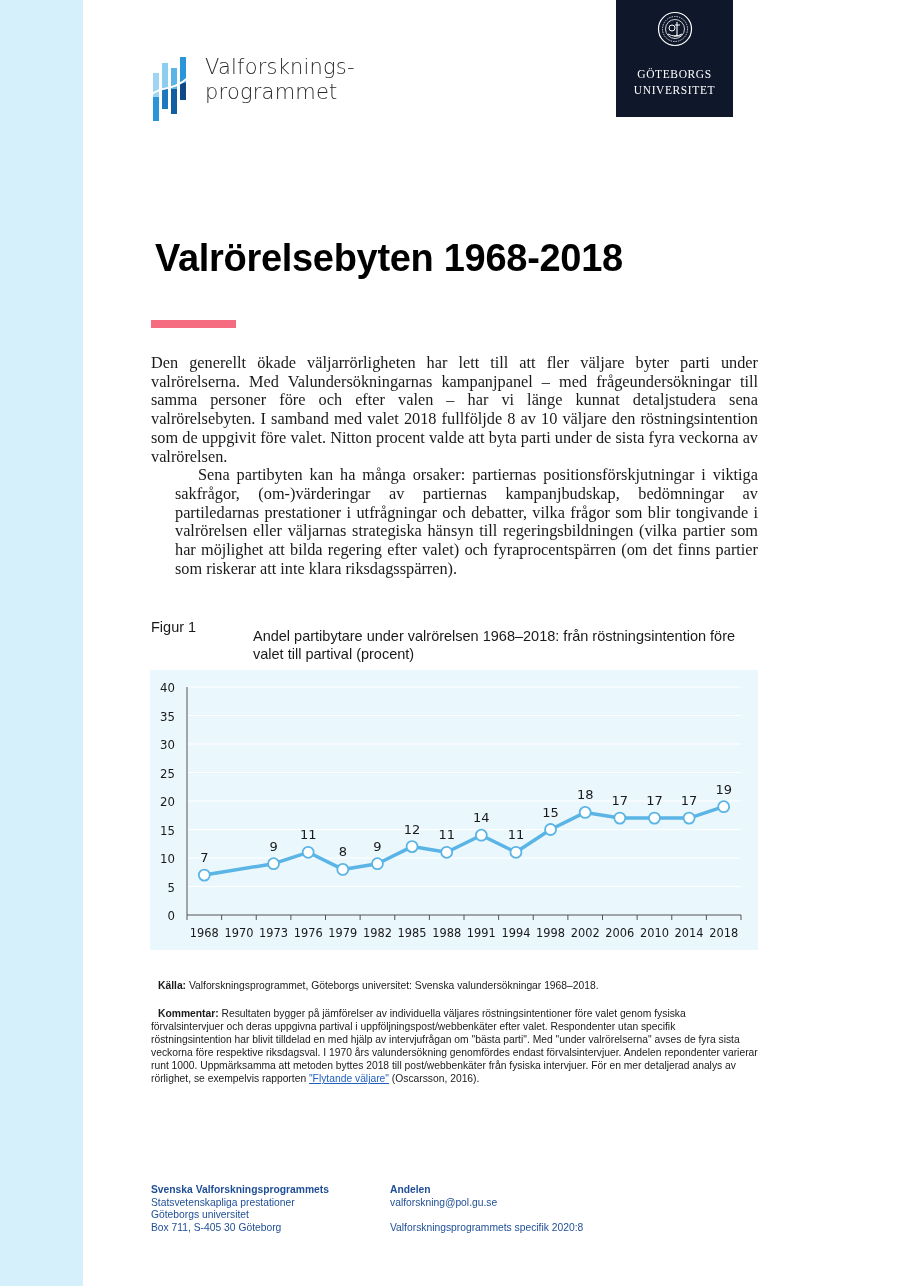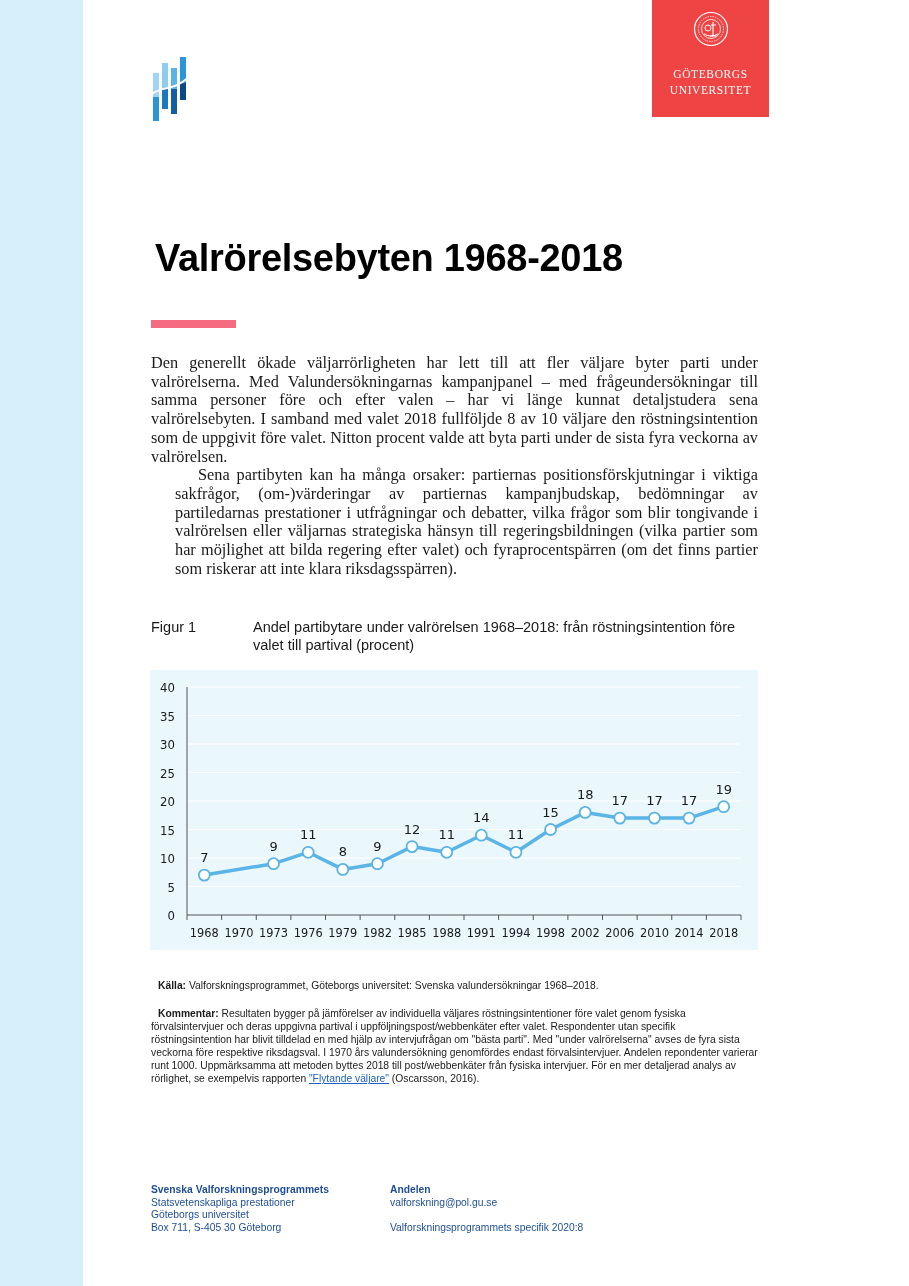--- a/index.html
+++ b/index.html
@@ -17,22 +17,22 @@
     position: absolute; left: 151px; top: 55px; width: 240px; height: 70px;
   }
   .logo svg { position: absolute; left: 0; top: 0; }
   .logo-text {
     position: absolute; left: 54px; top: 0px;
     font-family: "DejaVu Sans", sans-serif; font-weight: 300;
     font-size: 21px; line-height: 25px; color: #2b2b2b; letter-spacing: 0.2px;
   }
   .logo-text span { display: block; }
   .gu-box {
-    position: absolute; left: 652px; top: 0; width: 117px; height: 117px;
-    background: #ef4444; color: #fff; text-align: center;
+    position: absolute; left: 616px; top: 0; width: 117px; height: 117px;
+    background: #0f172a; color: #fff; text-align: center;
   }
   .gu-seal { position: absolute; left: 41px; top: 11px; }
   .gu-name {
     position: absolute; left: 0; width: 117px; top: 66px;
     font-family: "Liberation Serif", serif; font-size: 11.5px; line-height: 16px;
     letter-spacing: 0.6px;
   }
   .gu-name span { display: block; }
   h1 {
     position: absolute; left: 155px; top: 237px; margin: 0;
@@ -48,21 +48,21 @@
     font-family: Liberation Serif, serif; font-size: 16.3px; line-height: 18.7px;
     color: #1a1a1a; text-align: justify;
   }
   .body-text p { margin: 0; }
   .body-text p + p { text-indent: 23px; margin-left: 24px; }
   .fig-caption {
     position: absolute; left: 151px; top: 618px; width: 607px;
     font-size: 14.5px; line-height: 18px; color: #1a1a1a;
   }
   .fig-label { position: absolute; left: 0; top: 0; }
-  .fig-title { position: absolute; left: 102px; top: 0; width: 505px; }
+  .fig-title { position: absolute; left: 102px; top: 9px; width: 505px; }
   .chart-panel {
     position: absolute; left: 150px; top: 670px; width: 608px; height: 280px;
     background: #eaf7fd;
   }
   .chart-panel svg { position: absolute; left: 0; top: 0; }
   .source {
     position: absolute; left: 151px; top: 979px; width: 607px;
     font-size: 10.3px; line-height: 13px; color: #1a1a1a;
   }
   .comment {
@@ -93,20 +93,24 @@
     <rect x="2" y="18" width="6" height="48" fill="#9fd4f2"></rect>
     <rect x="2" y="42" width="6" height="24" fill="#2a95d8"></rect>
     <rect x="11" y="8" width="6" height="46" fill="#8ccdf0"></rect>
     <rect x="11" y="34" width="6" height="20" fill="#1d78bd"></rect>
     <rect x="20" y="13" width="6" height="46" fill="#5ab4e5"></rect>
     <rect x="20" y="34" width="6" height="25" fill="#135ea0"></rect>
     <rect x="29" y="2" width="6" height="43" fill="#2a95d8"></rect>
     <rect x="29" y="28" width="6" height="17" fill="#0d4a85"></rect>
     <path d="M0 40 C 10 30, 20 38, 38 22" stroke="#ffffff" stroke-width="2" fill="none"></path>
   </svg>
+  <div class="logo-text">
+    <span>Valforsknings-</span>
+    <span>programmet</span>
+  </div>
 </div>
 
 <div class="gu-box">
   <svg class="gu-seal" width="36" height="36" viewBox="0 0 36 36">
     <circle cx="18" cy="18" r="16.5" fill="none" stroke="#fff" stroke-width="1.2"></circle>
     <circle cx="18" cy="18" r="12.5" fill="none" stroke="#fff" stroke-width="0.8" stroke-dasharray="1.5 1"></circle>
     <circle cx="18" cy="18" r="9.5" fill="none" stroke="#fff" stroke-width="0.8"></circle>
     <circle cx="15" cy="17" r="3" fill="none" stroke="#fff" stroke-width="1"></circle>
     <path d="M20 11 L20 25 M18 14 L23 14 M17 25 L24 25" stroke="#fff" stroke-width="1.1" fill="none"></path>
     <path d="M11 23 Q18 27 25 23" stroke="#fff" stroke-width="1" fill="none"></path>

